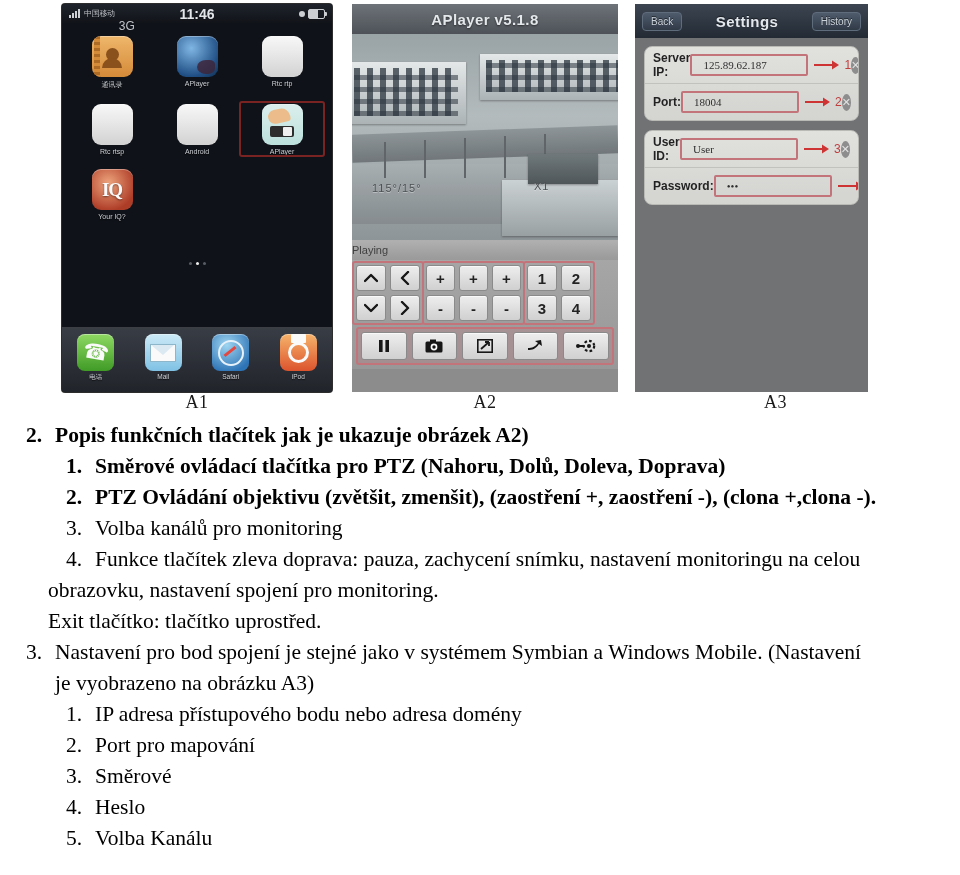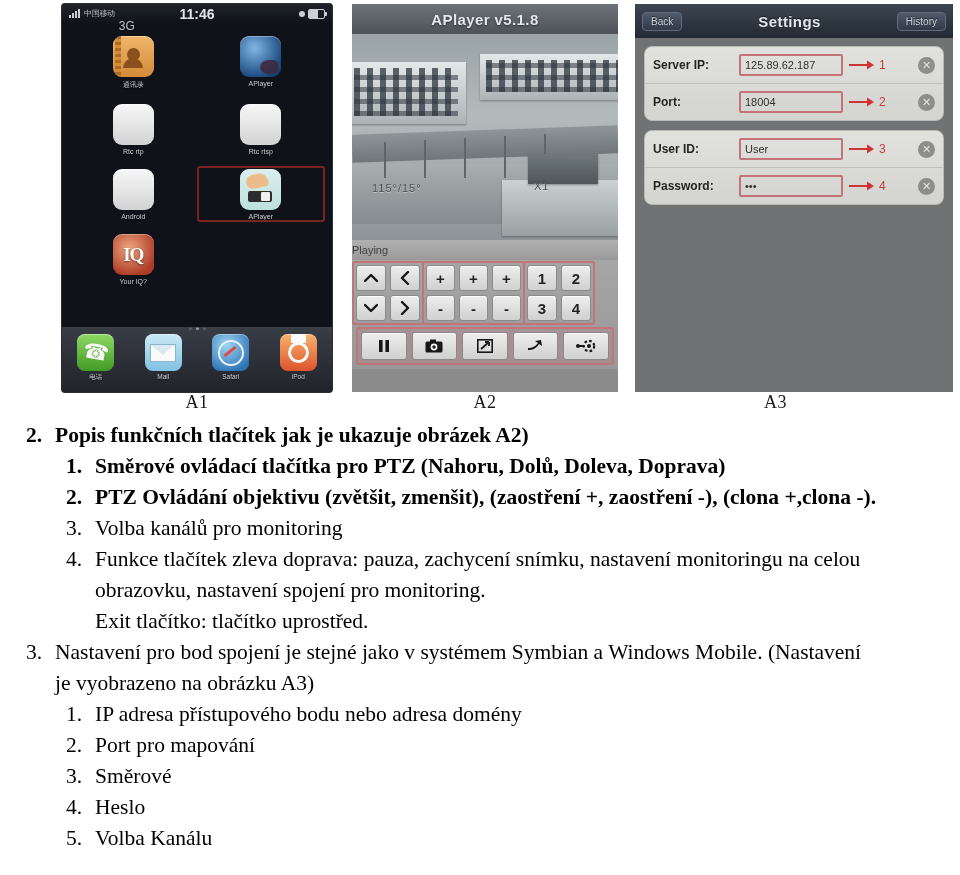--- a/index.html
+++ b/index.html
@@ -69,21 +69,21 @@
   .clock { position: absolute; left: 0; right: 0; text-align: center; font-size: 14px; font-weight: bold; color: #e6e9ee; }
   .status-right { margin-left: auto; display: flex; align-items: center; gap: 3px; }
   .lock-dot { width: 6px; height: 6px; border-radius: 50%; background: #cfd3d8; }
   .battery { width: 15px; height: 8px; border: 1px solid #cfd3d8; border-radius: 2px; position: relative; }
   .battery::after { content:""; position:absolute; right:-3px; top:2px; width:2px; height:4px; background:#cfd3d8; border-radius:0 1px 1px 0;}
   .battery i { display:block; height:100%; width:60%; background:#cfd3d8; }
 
   .ip-grid {
     padding: 13px 10px 0 10px;
     display: grid;
-    grid-template-columns: repeat(2, 1fr);
+    grid-template-columns: repeat(3, 1fr);
     row-gap: 14px;
     column-gap: 5px;
   }
   .ip-app { display: flex; flex-direction: column; align-items: center; position: relative; }
   .ip-app .ico {
     width: 41px; height: 41px; border-radius: 9px;
     box-shadow: inset 0 1px 0 rgba(255,255,255,.35);
     display: flex; align-items: center; justify-content: center;
     position: relative; overflow: hidden;
   }
@@ -210,21 +210,21 @@
     background: rgba(198,115,122,.25);
     padding: 3px;
     border: 2px solid #c6737a;
     border-radius: 3px;
   }
   .ap-bottom .btn { flex:1; height: 26px; }
 
   
   #figA3 {
     left: 635px;
-    width: 318px;
+    width: 233px;
     height: 388px;
     background: #6f7173;
     filter: blur(.2px) contrast(.95);
   }
   .st-nav {
     height: 34px;
     background: linear-gradient(#39424f, #1e2630);
     display:flex; align-items:center; justify-content:space-between;
     padding: 0 7px;
   }
@@ -258,23 +258,23 @@
     border-bottom: 1px solid #c4c4c0;
     position: relative;
   }
   .st-row:last-child { border-bottom: none; }
   .st-label {
     font-family:"Liberation Sans", sans-serif;
     font-size: 12px; font-weight: bold; color:#1c1c1c;
     width: 86px;
   }
   .st-value {
-    font-family:Liberation Sans, sans-serif;
+    font-family:Liberation Serif, serif;
     font-size: 11px; color:#2a2a2a;
-    padding: 3px 4px;
+    padding: 3px 11px;
     border: 2px solid #c6737a;
     border-radius: 2px;
     min-width: 92px;
   }
   .st-num {
     font-family:"Liberation Sans", sans-serif;
     font-size: 12px; color:#c23b3b; margin-left: 4px;
   }
   .st-arrow { margin-left: 6px; }
   .st-clear {
@@ -299,21 +299,21 @@
     font-size: 21.5px;
     line-height: 31px;
     font-family: "Liberation Serif", "DejaVu Serif", serif;
   }
   .li .num { flex: 0 0 auto; text-align: right; }
   .li .txt { flex: 1 1 auto; }
   .lvl1 { padding-left: 16px; }
   .lvl1 > .num { width: 26px; margin-right: 13px; }
   .lvl2 { padding-left: 58px; }
   .lvl2 > .num { width: 24px; margin-right: 13px; }
-  .cont { padding-left: 95px; font-size: 21.5px; line-height: 31px; }
+  .cont { padding-left: 48px; font-size: 21.5px; line-height: 31px; }
   .bold { font-weight: bold; }
 </style>
 </head>
 <body>
 
 <div class="figure-strip">
 
   <div class="fig" id="figA1">
     <div class="ip-statusbar">
       <span class="sig-bars">

